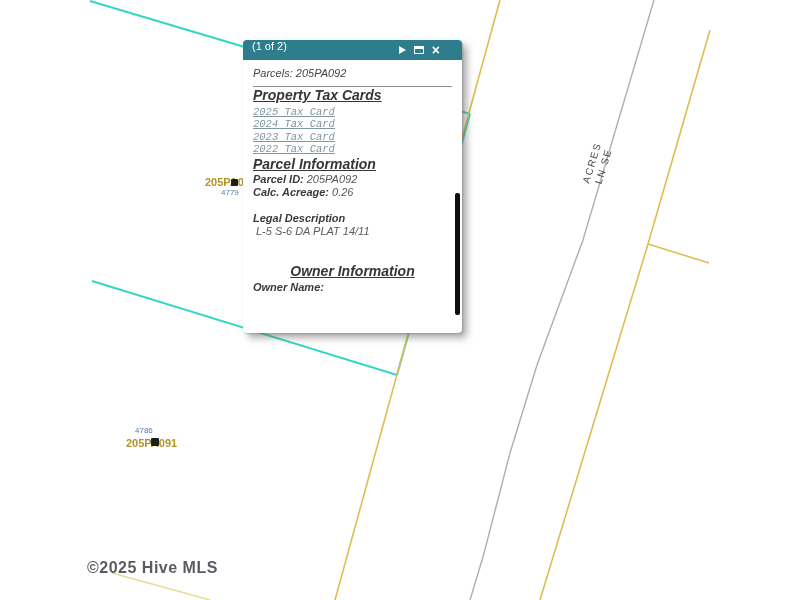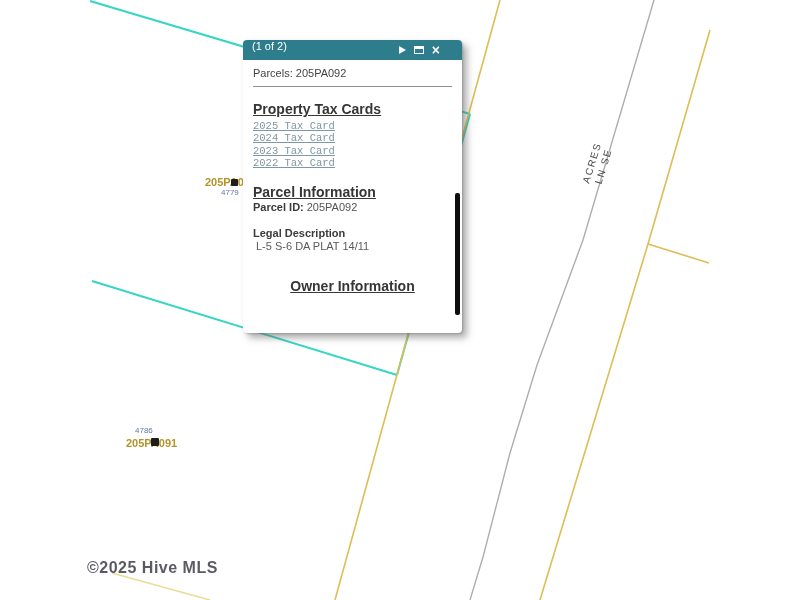--- a/index.html
+++ b/index.html
@@ -53,27 +53,28 @@
   .icon-max {
     width:10px; height:8px; cursor:pointer;
     border:1.5px solid #fff; border-top:3px solid #fff;
   }
   .icon-close { font-size:14px; font-weight:bold; line-height:10px; cursor:pointer; }
 
   #popup-body {
     position:relative; height:273px; overflow:hidden;
     padding:7px 10px 0 10px; border-radius:0 0 4px 4px;
     color:#4a4a4a;
+    font-style:italic;
   }
   #popup-parcels { font-size:11px; color:#444; }
   #popup-divider { border:none; border-top:1px solid #8f8f8f; margin-top:7px; }
 
   .section-heading {
     font-size:14px; font-weight:bold; color:#363636;
-    text-decoration:underline; margin-top:14px;
+    text-decoration:underline; 
   }
   #tax-links { margin-top:3px; }
   .tax-link {
     display:block; font-family:"Liberation Mono", monospace;
     font-size:10.5px; line-height:12.4px; color:#7f96a3;
     text-decoration:underline; cursor:pointer;
   }
   .info-line { font-size:11px; line-height:12.3px; margin-top:1px; }
   .info-line .lbl { font-weight:bold; color:#3a3a3a; margin-right:3px; }
   .info-line .val { color:#555; }
@@ -137,21 +138,25 @@
       <a class="tax-link">2025 Tax Card</a>
       <a class="tax-link">2024 Tax Card</a>
       <a class="tax-link">2023 Tax Card</a>
       <a class="tax-link">2022 Tax Card</a>
     </div>
 
     <div class="section-heading">Parcel Information</div>
     <div class="info-line">
       <span class="lbl">Parcel ID:</span><span class="val">205PA092</span>
     </div>
+    <div class="info-line">
+      <span class="lbl">Calc. Acreage:</span><span class="val">0.26</span>
+    </div>
 
     <div id="legal-label">Legal Description</div>
     <div id="legal-value">L-5 S-6 DA PLAT 14/11</div>
 
     <div class="section-heading" id="owner-heading">Owner Information</div>
+    <div id="owner-name">Owner Name:</div>
 
     <div id="popup-scrollbar"></div>
   </div>
 </div>
 
 </body></html>

